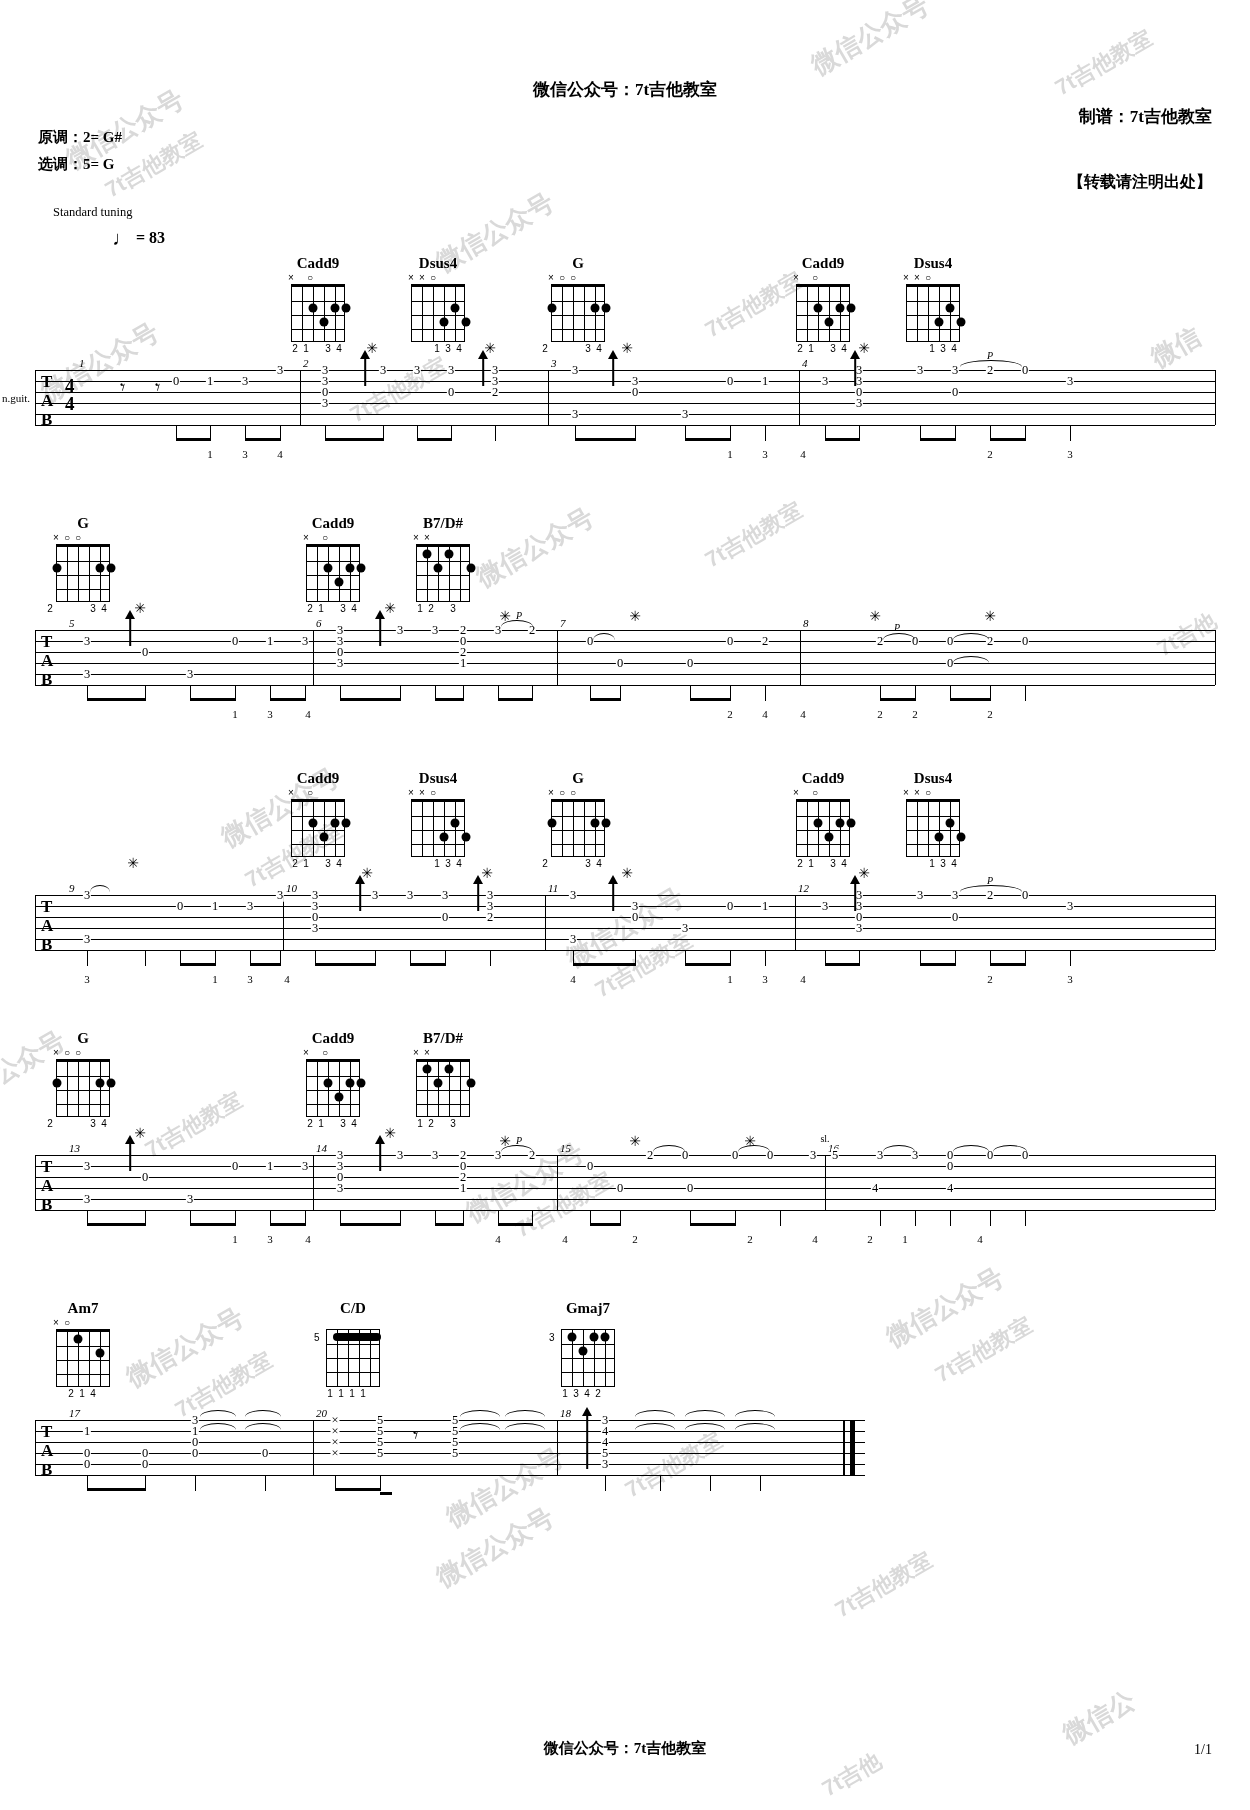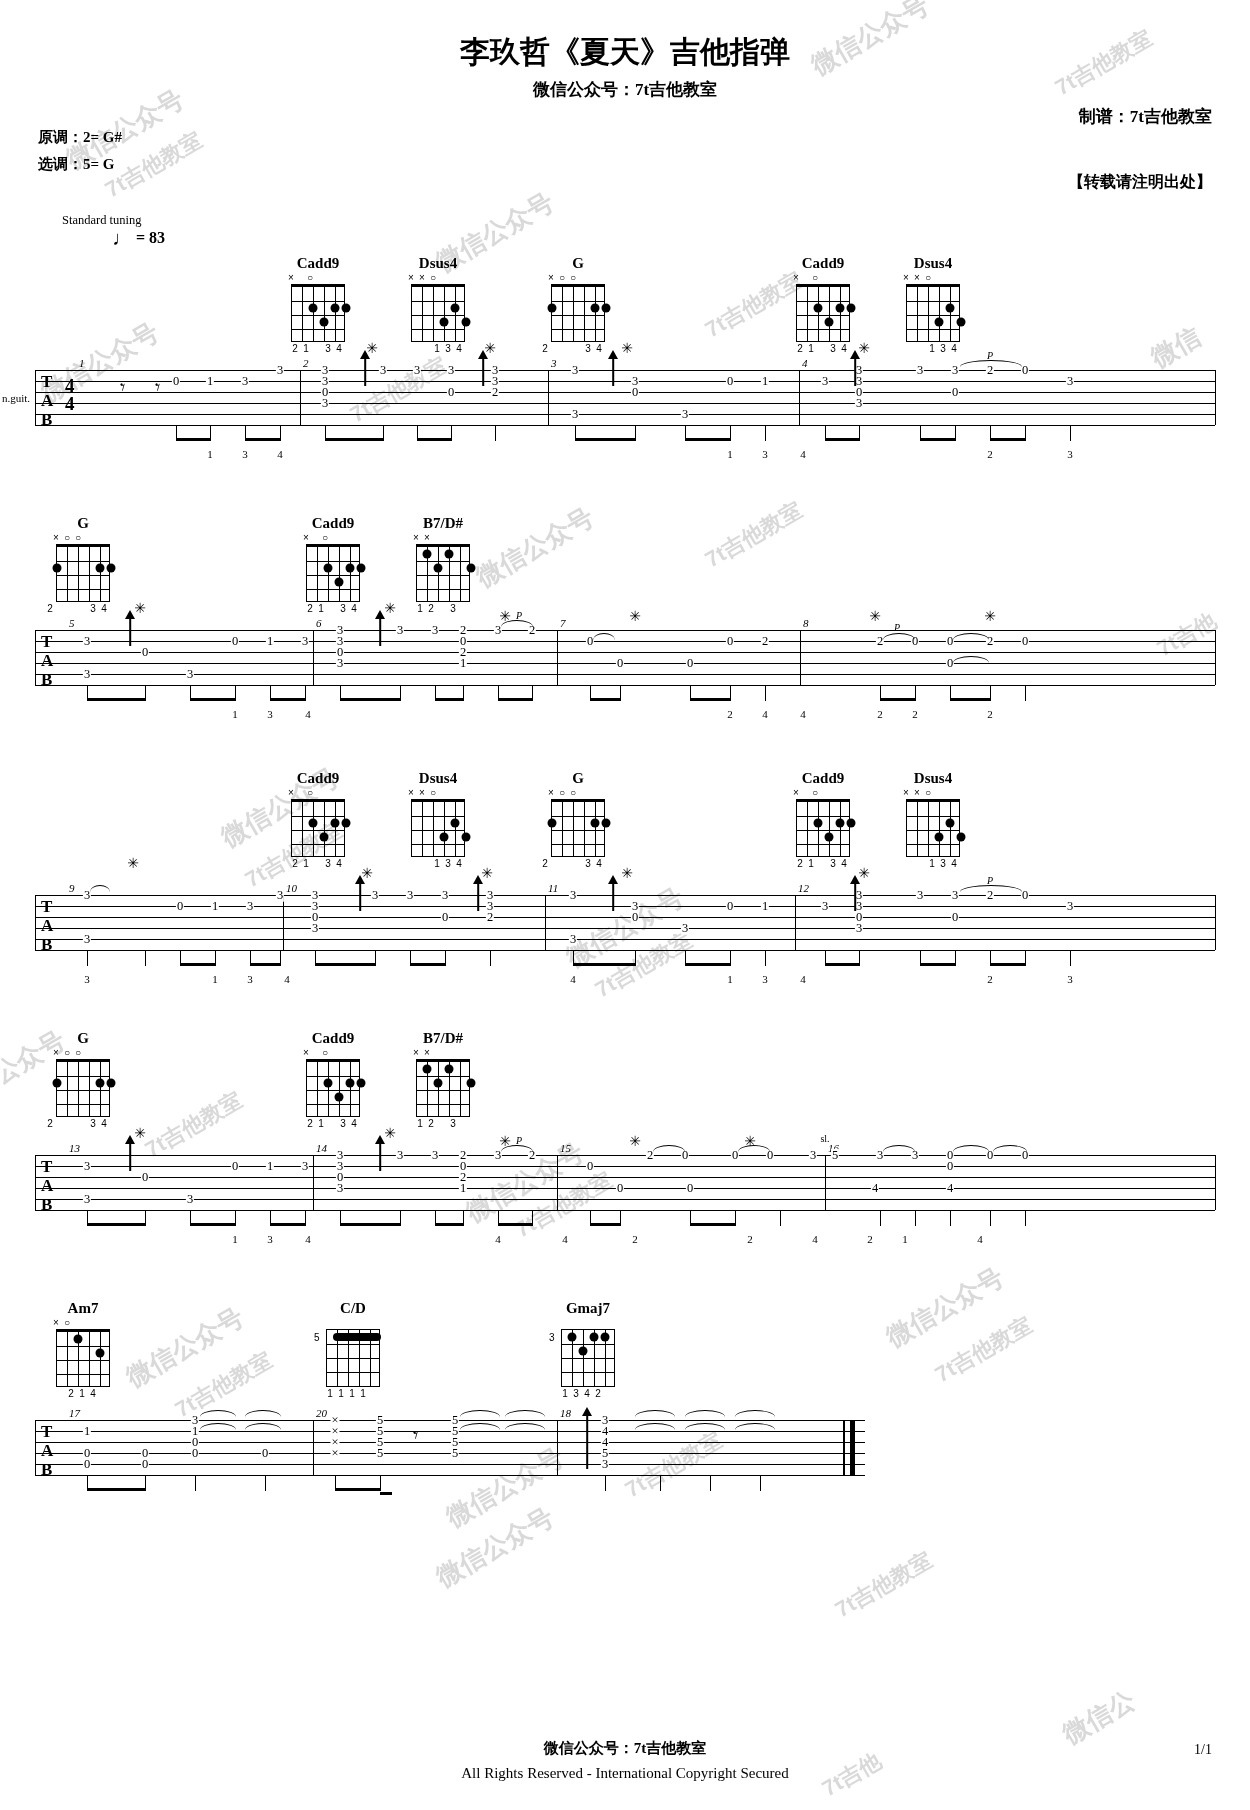--- a/index.html
+++ b/index.html
@@ -45,22 +45,22 @@
     position:absolute; top:105px; right:38px;
     font-size:17px; font-weight:bold; z-index:3;
   }
   .key1 { position:absolute; top:128px; left:38px; font-size:15px; font-weight:bold; z-index:3;}
   .key2 { position:absolute; top:155px; left:38px; font-size:15px; font-weight:bold; z-index:3;}
   .repost {
     position:absolute; top:172px; right:38px;
     font-size:16px; font-weight:bold; z-index:3;
   }
   .tuning {
-    position:absolute; top:205px; left:62px;
-    font-size:12.5px; z-index:3;margin-top:8px;
+    position:absolute; top:205px; left:53px;
+    font-size:12.5px; z-index:3;
   }
   .tempo {
     position:absolute; top:228px; left:112px;
     font-size:16px; font-weight:bold; z-index:3;
     display:flex; align-items:center; gap:4px;
   }
   .tempo .note { font-size:20px; line-height:1; }
 
   
   .footer1 {
@@ -196,21 +196,20 @@
   <div class="wm b" style="left:930px;  top:1335px;">7t吉他教室</div>
   <div class="wm a" style="left:120px;  top:1330px;">微信公众号</div>
   <div class="wm b" style="left:170px;  top:1370px;">7t吉他教室</div>
   <div class="wm a" style="left:440px;  top:1470px;">微信公众号</div>
   <div class="wm b" style="left:620px;  top:1450px;">7t吉他教室</div>
   <div class="wm a" style="left:430px;  top:1530px;">微信公众号</div>
   <div class="wm b" style="left:830px;  top:1570px;">7t吉他教室</div>
   <div class="wm a" style="left:1060px; top:1700px;">微信公</div>
   <div class="wm b" style="left:820px;  top:1760px;">7t吉他</div>
 
-  <div class="title">李玖哲《夏天》吉他指弹</div>
   <div class="subtitle">微信公众号：7t吉他教室</div>
   <div class="credit">制谱：7t吉他教室</div>
   <div class="key1">原调：2= G#</div>
   <div class="key2">选调：5= G</div>
   <div class="repost">【转载请注明出处】</div>
   <div class="tuning">Standard tuning</div>
   <div class="tempo">
     <span class="note">♩</span>
     <span>= 83</span>
   </div>
@@ -1278,16 +1277,15 @@
       <div class="beam" style="left:300px; top:68px; width:46px;"></div>
       <div class="beam" style="left:345px; top:72px; width:12px;"></div>
       <div class="stem" style="left:570px; top:55px; height:16px;"></div>
       <div class="stem" style="left:625px; top:55px; height:16px;"></div>
       <div class="stem" style="left:675px; top:55px; height:16px;"></div>
       <div class="stem" style="left:725px; top:55px; height:16px;"></div>
     </div>
   </div>
 
   <div class="footer1">微信公众号：7t吉他教室</div>
-  <div class="footer2">All Rights Reserved - International Copyright Secured</div>
   <div class="pageno">1/1</div>
 
 </div>
 
 </body></html>

